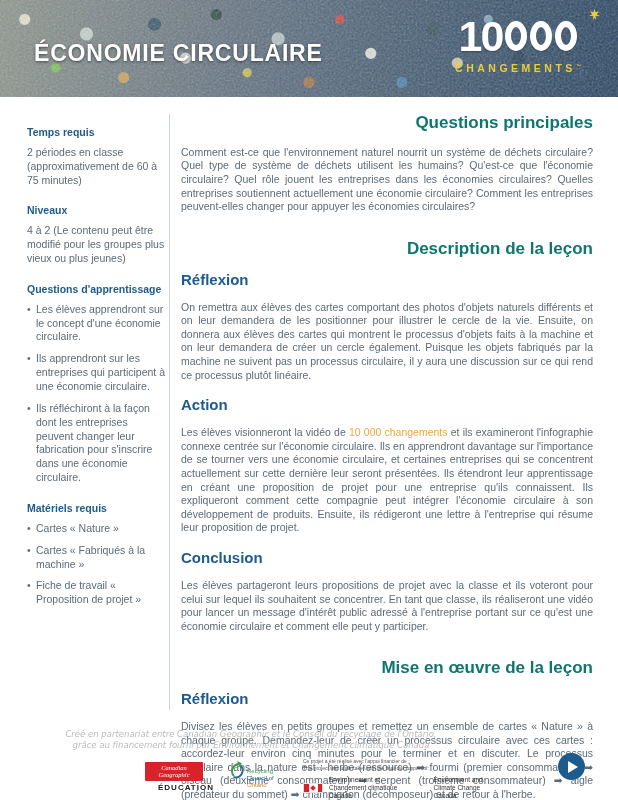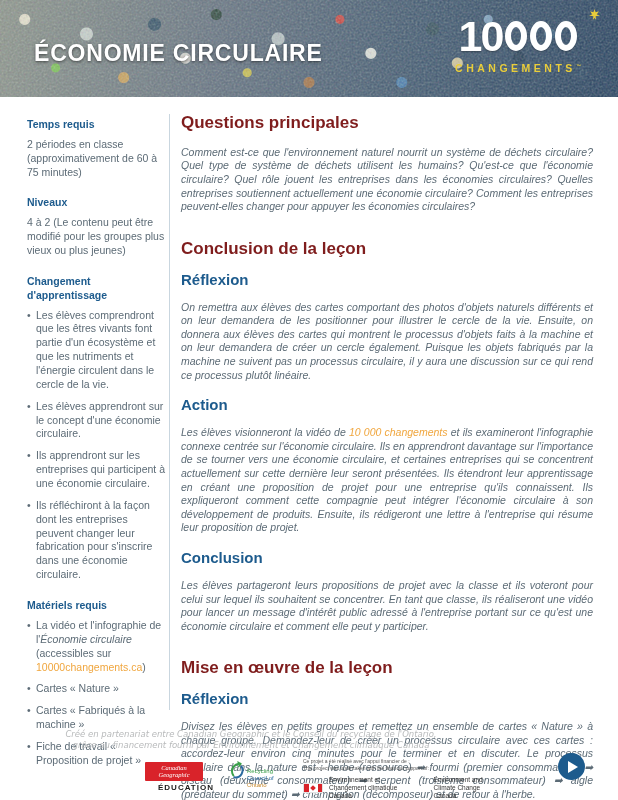--- a/index.html
+++ b/index.html
@@ -49,30 +49,30 @@
     border-radius:50%; margin-left:3px; box-shadow:0 1px 2px rgba(0,0,0,.25); }
   .brand-zero:first-of-type { margin-left:7px; }
   .brand-leaf { position:absolute; right:-4px; top:-4px; width:11px; height:11px; }
   .brand-sub { margin-top:3px; color:#e9cd3a; font-size:10.5px; font-weight:600;
     letter-spacing:3.5px; white-space:nowrap; }
   .brand-tm { font-size:5px; vertical-align:super; letter-spacing:0; }
   
   .divider { position:absolute; left:169px; top:114px; width:1px; height:596px; background:#c9d6df; }
   .sidebar { position:absolute; left:27px; top:114px; width:140px; color:#5c6b76; font-size:10.5px; line-height:1.32; }
   .sb-h { color:#1d5b8d; font-weight:700; font-size:10.5px; margin:17px 0 6px; }
-  .sb-h.first { margin-top:4px; }
+  .sb-h.first { margin-top:12px; }
   .sidebar ul { list-style:none; }
   .sidebar li { position:relative; padding-left:9px; margin-bottom:8px; }
   .sidebar li::before { content:"•"; position:absolute; left:0; top:0; }
   .link { color:#f0a63e; text-decoration:none; cursor:pointer; }
   .main { position:absolute; left:181px; top:112px; width:412px; color:#5c6b76;
     font-size:10.5px; line-height:1.29; }
-  .main h1 { color:#7f1d1d; font-size:17px; font-weight:700; margin:0 0 6px; }
+  .main h1 { color:#0f766e; font-size:17px; font-weight:700; margin:0 0 6px;text-align:right; }
   .main h3 { color:#1d5b8d; font-size:15px; font-weight:700; margin:10px 0 1px; }
-  .main p  { text-align:justify; margin:12px 0 13px;font-style:italic; }
+  .main p  { text-align:justify; margin:12px 0 13px; }
   .gap { height:11px; }
   
   .credit { position:absolute; left:0; top:729px; width:502px; text-align:center;
     color:#b8babb; font-size:8.5px; font-style:italic; line-height:1.35;
     font-family:"DejaVu Sans", sans-serif; }
   .credit span { display:block; }
   .logo-cg { position:absolute; left:145px; top:762px; width:58px; text-align:center; }
   .logo-cg .box { background:#d9232a; color:#fff; font-family:"Liberation Serif", serif;
     font-style:italic; font-size:6.5px; padding:3px 2px; border-radius:1px; line-height:1; }
   .logo-cg .sub { color:#1a1a1a; font-weight:800; font-size:8px; letter-spacing:1px; margin-top:2px;margin-left:13px; }
@@ -125,44 +125,42 @@
 
   <div class="divider"></div>
 
   <div class="sidebar">
     <div class="sb-h first">Temps requis</div>
     <div>2 périodes en classe (approximativement de 60 à 75 minutes)</div>
 
     <div class="sb-h">Niveaux</div>
     <div>4 à 2 (Le contenu peut être modifié pour les groupes plus vieux ou plus jeunes)</div>
 
-    <div class="sb-h">Changement d'apprentissage</div>
+    <div class="sb-h">Questions d'apprentissage</div>
     <ul>
-      <li>Les élèves comprendront que les êtres vivants font partie d'un écosystème et que les nutriments et l'énergie circulent dans le cercle de la vie.</li>
       <li>Les élèves apprendront sur le concept d'une économie circulaire.</li>
       <li>Ils apprendront sur les entreprises qui participent à une économie circulaire.</li>
       <li>Ils réfléchiront à la façon dont les entreprises peuvent changer leur fabrication pour s'inscrire dans une économie circulaire.</li>
     </ul>
 
     <div class="sb-h">Matériels requis</div>
     <ul>
-      <li><span>La vidéo et l'infographie de l'</span><i>Économie circulaire</i><span> (accessibles sur </span><a class="link">10000changements.ca</a><span>)</span></li>
       <li>Cartes « Nature »</li>
       <li>Cartes « Fabriqués à la machine »</li>
       <li>Fiche de travail « Proposition de projet »</li>
 
     </ul>
   </div>
 
   <div class="main">
     <h1>Questions principales</h1>
     <p>Comment est-ce que l'environnement naturel nourrit un système de déchets circulaire? Quel type de système de déchets utilisent les humains? Qu'est-ce que l'économie circulaire? Quel rôle jouent les entreprises dans les économies circulaires? Quelles entreprises soutiennent actuellement une économie circulaire? Comment les entreprises peuvent-elles changer pour appuyer les économies circulaires?</p>
     <div class="gap"></div>
 
-    <h1>Conclusion de la leçon</h1>
+    <h1>Description de la leçon</h1>
     <h3>Réflexion</h3>
     <p>On remettra aux élèves des cartes comportant des photos d'objets naturels différents et on leur demandera de les positionner pour illustrer le cercle de la vie. Ensuite, on donnera aux élèves des cartes qui montrent le processus d'objets faits à la machine et on leur demandera de créer un cercle également. Puisque les objets fabriqués par la machine ne suivent pas un processus circulaire, il y aura une discussion sur ce qui rend ce processus plutôt linéaire.</p>
     <h3>Action</h3>
     <p><span>Les élèves visionneront la vidéo de </span><a class="link">10 000 changements</a><span> et ils examineront l'infographie connexe centrée sur l'économie circulaire. Ils en apprendront davantage sur l'importance de se tourner vers une économie circulaire, et certaines entreprises qui se concentrent actuellement sur cette dernière leur seront présentées. Ils étendront leur apprentissage en créant une proposition de projet pour une entreprise qu'ils connaissent. Ils expliqueront comment cette compagnie peut intégrer l'économie circulaire à son développement de produits. Ensuite, ils rédigeront une lettre à l'entreprise qui résume leur proposition de projet.</span></p>
     <h3>Conclusion</h3>
     <p>Les élèves partageront leurs propositions de projet avec la classe et ils voteront pour celui sur lequel ils souhaitent se concentrer. En tant que classe, ils réaliseront une vidéo pour lancer un message d'intérêt public adressé à l'entreprise portant sur ce qu'est une économie circulaire et comment elle peut y participer.</p>
     <div class="gap"></div>
 
     <h1>Mise en œuvre de la leçon</h1>
     <h3>Réflexion</h3>

